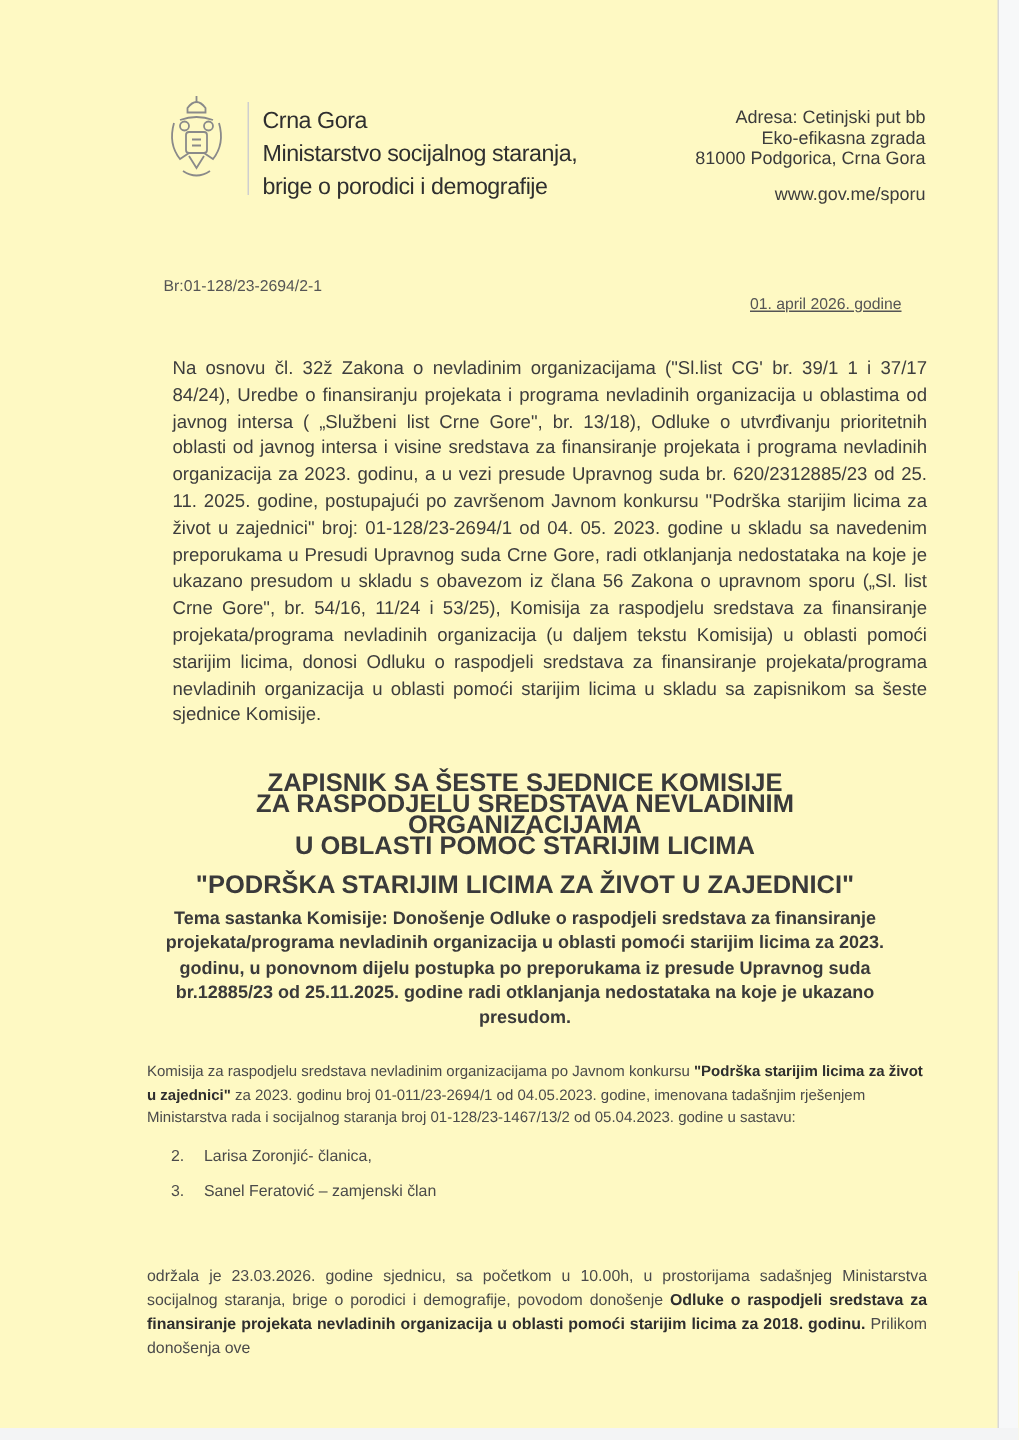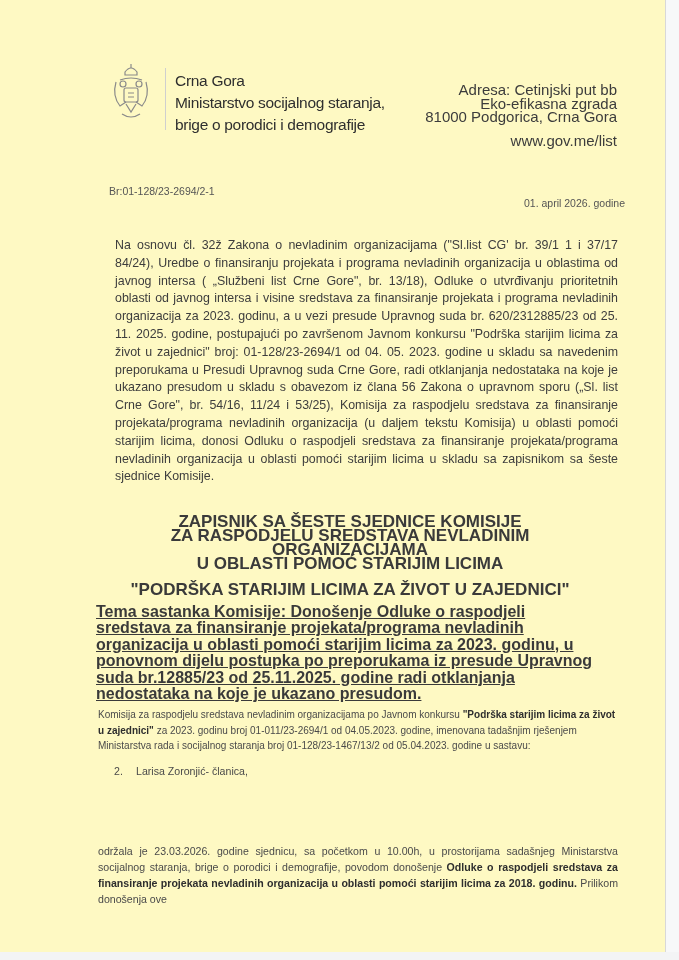--- a/index.html
+++ b/index.html
@@ -15,43 +15,42 @@
       background: #fef9c3;
       border-right: 1px solid #d8d8d8;
     }
     .bottom-strip { position: absolute; left: 0; top: 952px; width: 679px; height: 8px; background: #f3f4f5; }
 
     
     .crest { position: absolute; left: 110px; top: 62px; width: 42px; height: 62px; }
     .vline { position: absolute; left: 165px; top: 68px; width: 1px; height: 62px; background: #cfcfcf; }
     .ministry { position: absolute; left: 175px; top: 70px; font-size: 15.5px; line-height: 22px; color: #2f2f2f; letter-spacing: -0.3px; }
     .ministry div { white-space: nowrap; }
-    .address { position: absolute; right: 48px; top: 83px; text-align: right; font-size: 15px; line-height: 13.5px; color: #3c3c3c; margin-left: 16px; }
+    .address { position: absolute; right: 48px; top: 72px; text-align: right; font-size: 12px; line-height: 13.5px; color: #3c3c3c; margin-left: 16px; }
     .address .web { margin-top: 10px; }
 
     .ref { position: absolute; left: 109px; top: 185px; font-size: 10.5px; color: #555; }
-    .date { position: absolute; left: 524px; top: 197px; font-size: 10.5px; color: #555; }
+    .date { position: absolute; left: 500px; top: 197px; font-size: 10.5px; color: #555; text-decoration: underline; }
 
     
     .intro {
       position: absolute; left: 115px; top: 237px; width: 503px;
       font-size: 12.4px; line-height: 17.8px; text-align: justify;
       color: #3d3d3d;
     }
 
     .title-block {
       position: absolute; left: 120px; top: 515px; width: 460px; text-align: center;
       font-weight: bold; font-size: 17px; line-height: 14px; color: #3a3a3a;
     }
     .title-block .sub { margin-top: 12px; }
 
     .tema {
-      position: absolute; left: 96px; top: 604px; width: 508px; text-align: left;
-      font-weight: bold; font-size: 16px; line-height: 16.4px; color: #3a3a3a;
-      text-decoration: underline;
+      position: absolute; left: 96px; top: 604px; width: 508px; text-align: center;
+      font-weight: bold; font-size: 12px; line-height: 16.4px; color: #3a3a3a;
     }
 
     .body2 {
       position: absolute; left: 98px; top: 707px; width: 520px;
       font-size: 10px; line-height: 15.6px; color: #4a4a4a;
     }
     .body2 b { color: #2e2e2e; }
 
     .members { position: absolute; left: 114px; top: 760px; font-size: 10.6px; line-height: 23px; color: #4a4a4a; }
     .members .num { display: inline-block; width: 22px; }
@@ -87,21 +86,21 @@
   <div class="ministry">
     <div>Crna Gora</div>
     <div>Ministarstvo socijalnog staranja,</div>
     <div>brige o porodici i demografije</div>
   </div>
 
   <div class="address">
     <div>Adresa: Cetinjski put bb</div>
     <div>Eko-efikasna zgrada</div>
     <div>81000 Podgorica, Crna Gora</div>
-    <div class="web">www.gov.me/list</div>
+    <div class="web">www.gov.me/sporu</div>
   </div>
 
   <div class="ref">Br:01-128/23-2694/2-1</div>
   <div class="date">01. april 2026. godine</div>
 
   <div class="intro">Na osnovu čl. 32ž Zakona o nevladinim organizacijama ("Sl.list CG' br. 39/1 1 i 37/17 84/24), Uredbe o finansiranju projekata i programa nevladinih organizacija u oblastima od javnog intersa ( „Službeni list Crne Gore", br. 13/18), Odluke o utvrđivanju prioritetnih oblasti od javnog intersa i visine sredstava za finansiranje projekata i programa nevladinih organizacija za 2023. godinu, a u vezi presude Upravnog suda br. 620/2312885/23 od 25. 11. 2025. godine, postupajući po završenom Javnom konkursu "Podrška starijim licima za život u zajednici" broj: 01-128/23-2694/1 od 04. 05. 2023. godine u skladu sa navedenim preporukama u Presudi Upravnog suda Crne Gore, radi otklanjanja nedostataka na koje je ukazano presudom u skladu s obavezom iz člana 56 Zakona o upravnom sporu („Sl. list Crne Gore", br. 54/16, 11/24 i 53/25),   Komisija za raspodjelu sredstava za finansiranje projekata/programa nevladinih organizacija (u daljem tekstu Komisija) u oblasti pomoći starijim licima, donosi Odluku o raspodjeli sredstava za finansiranje projekata/programa nevladinih organizacija u oblasti pomoći starijim licima u skladu sa zapisnikom sa šeste sjednice Komisije.</div>
 
   <div class="title-block">
     <div>ZAPISNIK SA ŠESTE SJEDNICE KOMISIJE</div>
     <div>ZA RASPODJELU SREDSTAVA NEVLADINIM ORGANIZACIJAMA</div>
@@ -110,19 +109,20 @@
   </div>
 
   <div class="tema">Tema sastanka Komisije: Donošenje Odluke o raspodjeli sredstava za finansiranje projekata/programa nevladinih organizacija u oblasti pomoći starijim licima za 2023. godinu, u ponovnom dijelu postupka po preporukama iz presude Upravnog suda br.12885/23 od 25.11.2025. godine radi otklanjanja nedostataka na koje je ukazano presudom.</div>
 
   <div class="body2">
     <span>Komisija za raspodjelu sredstava nevladinim organizacijama po Javnom konkursu </span><b>"Podrška starijim licima za život u zajednici"</b><span> za 2023. godinu broj 01-011/23-2694/1 od 04.05.2023. godine, imenovana tadašnjim rješenjem Ministarstva rada i socijalnog staranja broj 01-128/23-1467/13/2 od 05.04.2023. godine u sastavu:</span>
   </div>
 
   <div class="members">
     <div><span class="num">2.</span><span>Larisa Zoronjić- članica,</span></div>
+    <div><span class="num">3.</span><span>Sanel Feratović – zamjenski član</span></div>
   </div>
 
   <div class="body3">
     <span>održala je 23.03.2026. godine sjednicu, sa početkom u 10.00h, u prostorijama sadašnjeg Ministarstva socijalnog staranja, brige o porodici i demografije, povodom donošenje </span><b>Odluke o raspodjeli sredstava za finansiranje projekata nevladinih organizacija u oblasti pomoći starijim licima za 2018. godinu.</b><span>  Prilikom donošenja ove</span>
   </div>
 </div>
 <div class="bottom-strip"></div>
 
 </body></html>

